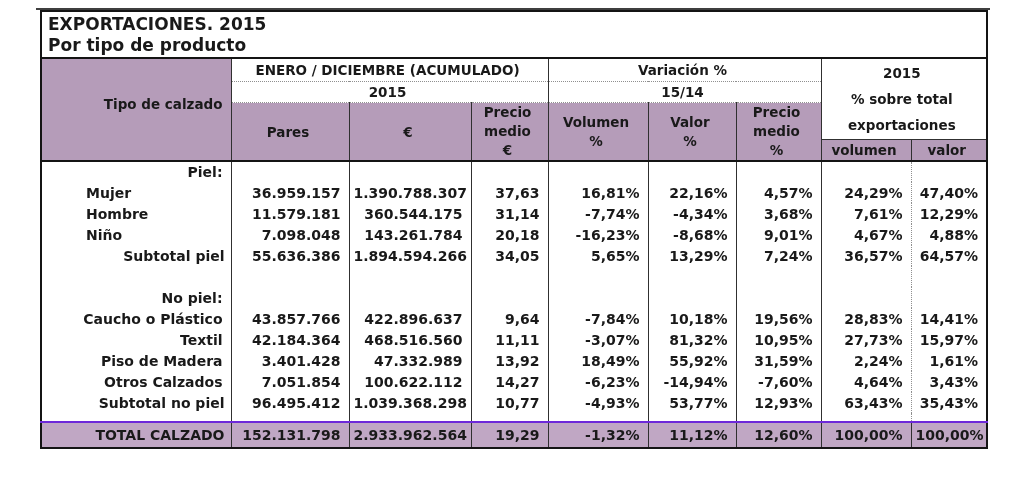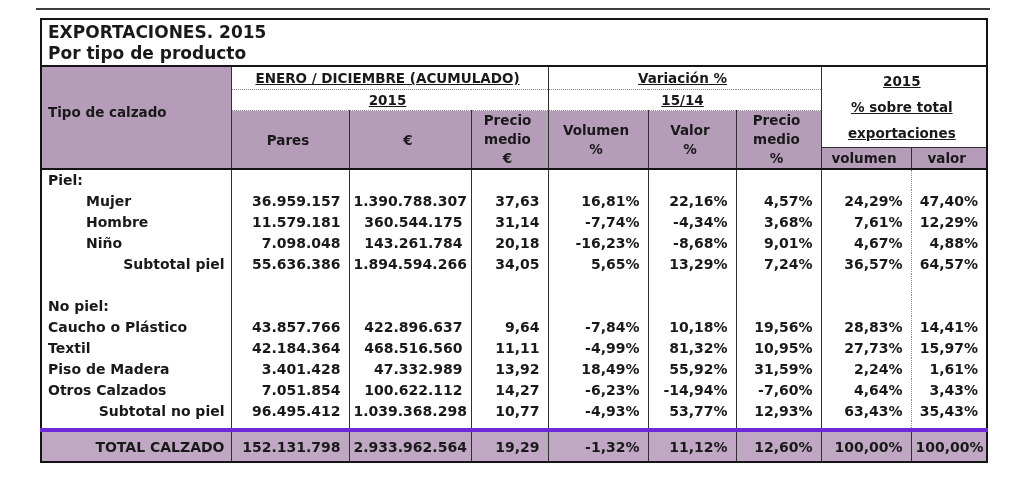--- a/index.html
+++ b/index.html
@@ -16,21 +16,21 @@
     background: #ffffff;
     font-family: "DejaVu Sans", "Liberation Sans", sans-serif;
     color: var(--ink);
     position: relative;
   }
   .top-rule {
     position: absolute; left: 36px; top: 8px;
     width: 954px; height: 2px; background: #3f3f3f;
   }
   table.xls {
-    position: absolute; left: 40px; top: 18px;
+    position: absolute; left: 40px; top: 10px;
     width: 946px;
     border-collapse: collapse;
     table-layout: fixed;
     border: 2px solid #141414;
   }
   th, td {
     font-weight: bold;
     padding: 0 8px 0 4px;
     overflow: hidden;
     white-space: nowrap;
@@ -45,51 +45,51 @@
   tr.title-row { height: 44px; }
   .title-cell {
     background: #fff; text-align: left; vertical-align: middle;
     border-bottom: 2px solid #141414;
     padding: 2px 6px; font-size: 17px; line-height: 1.22;
   }
   
   tr.h1 { height: 23px; } tr.h2 { height: 21px; }
   tr.h3 { height: 37px; } tr.h4 { height: 22px; }
   thead th { text-align: center; vertical-align: middle; font-size: 13.5px; }
-  .white-h { background: #fff; text-decoration: underline; }
+  .white-h { background: #fff; }
   .purple  { background: var(--purple); }
   .b-l { border-left: 1px solid var(--line); margin-left: 19px; }
   .dot-b { border-bottom: 1px dotted var(--dot); }
   .tipo {
-    text-align: left; padding-left: 6px; padding-bottom: 12px;
+    text-align: right; padding-left: 6px; padding-bottom: 12px;
     border-right: 1px solid var(--line);
     border-bottom: 2px solid #141414;
     vertical-align: middle; font-size: 13.5px;
   }
   .sobre-total { white-space: pre-line; line-height: 1.95; border-bottom: 1px solid var(--line); }
   .pre { white-space: pre-line; line-height: 1.4; }
   tr.h3 th { border-bottom: 2px solid #141414; }
   tr.h4 th { border-top: 1px solid var(--line); border-bottom: 2px solid #141414; }
 
   
   tbody tr { height: 21px; }
   tbody td, tfoot td { font-size: 14px; text-align: right; vertical-align: middle; }
   tbody td + td, tfoot td + td { border-left: 1px solid var(--line); }
   tbody td.col8 { border-left: 1px dotted var(--dot); }
-  tr.r-plain   td.col0 { text-align: left; padding-left: 6px; }
+  tr.r-plain   td.col0 { text-align: right; padding-left: 22px; }
   tr.r-indent  td.col0 { text-align: left; padding-left: 44px; }
   tr.r-subtotal td { }
   tr.r-subtotal td.col0 { text-align: right; padding-right: 6px; }
   tr.r-blank  { height: 21px; }
   tr.r-spacer { height: 9px; }
 
   
   tfoot tr {
-    height: 32px; background: var(--total-purple);
-    border-top: 4px solid #6d28d9;
+    height: 26px; background: var(--total-purple);
+    border-top: 2px solid #6d28d9;
   }
   tfoot td.col0 { text-align: right; padding-right: 6px; }
 </style>
 </head>
 <body>
 
 <div class="top-rule"></div>
 
 <table class="xls">
   <colgroup>
@@ -228,21 +228,21 @@
         <td class="col5">10,18%</td>
         <td class="col6">19,56%</td>
         <td class="col7">28,83%</td>
         <td class="col8">14,41%</td>
       </tr>
       <tr class="r-plain">
         <td class="col0">Textil</td>
         <td class="col1">42.184.364</td>
         <td class="col2">468.516.560</td>
         <td class="col3">11,11</td>
-        <td class="col4">-4,99%</td>
+        <td class="col4">-3,07%</td>
         <td class="col5">81,32%</td>
         <td class="col6">10,95%</td>
         <td class="col7">27,73%</td>
         <td class="col8">15,97%</td>
       </tr>
       <tr class="r-plain">
         <td class="col0">Piso de Madera</td>
         <td class="col1">3.401.428</td>
         <td class="col2">47.332.989</td>
         <td class="col3">13,92</td>

